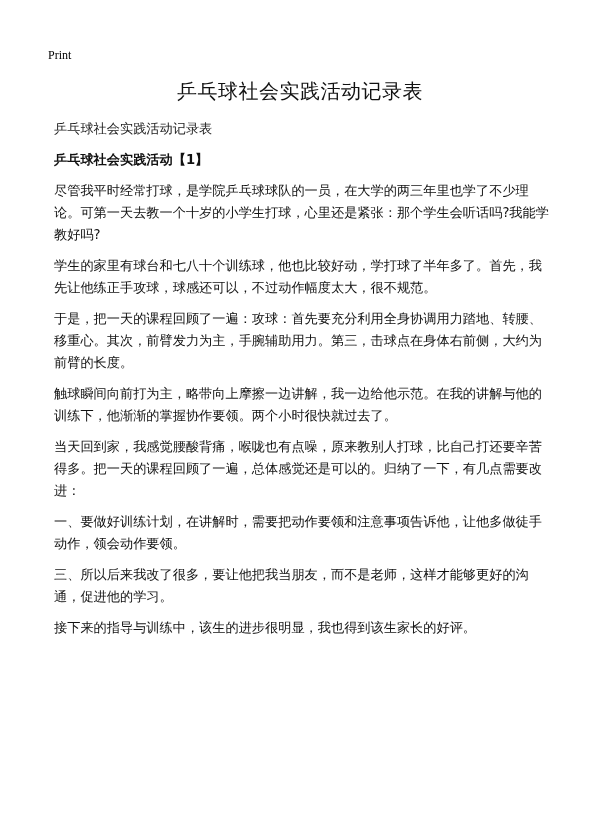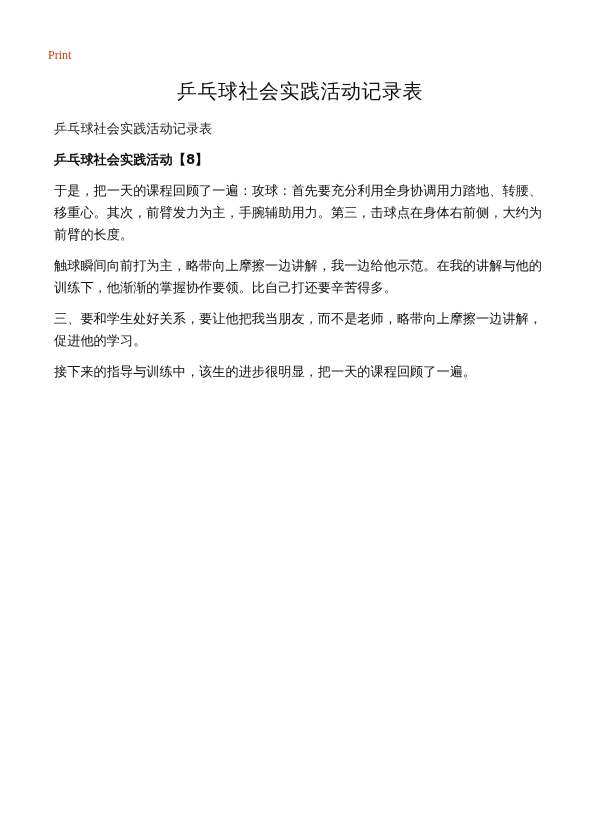--- a/index.html
+++ b/index.html
@@ -1,33 +1,37 @@
 <!DOCTYPE html>
 <html><head>
 <meta charset="utf-8">
 <style>
   html, body { margin:0; padding:0; background:#ffffff; }
   body { width:600px; height:828px; overflow:hidden; position:relative;
          font-family:"DejaVu Sans","Liberation Sans",sans-serif; color:#111; }
   .print { position:absolute; left:48px; top:48px; font-family:"Liberation Serif","DejaVu Serif",serif;
-           font-size:12px; color:#c2410c; }
+           font-size:12px; color:#000000; }
   .title { position:absolute; left:0; width:600px; top:78px; text-align:center;
            font-size:20px; color:#111; letter-spacing:0.5px; }
   .content { position:absolute; left:54px; top:118px; width:500px; font-size:13.2px; line-height:22px; }
   .content p { margin:0 0 9px 0; }
   .subtitle { color:#222; }
   .heading { font-weight:bold; }
 </style>
 </head>
 <body>
 
 <div class="print">Print</div>
 
 <div class="title">乒乓球社会实践活动记录表</div>
 
 <div class="content">
   <p class="subtitle">乒乓球社会实践活动记录表</p>
-  <p class="heading">乒乓球社会实践活动【8】</p>
+  <p class="heading">乒乓球社会实践活动【1】</p>
+  <p>尽管我平时经常打球，是学院乒乓球球队的一员，在大学的两三年里也学了不少理论。可第一天去教一个十岁的小学生打球，心里还是紧张：那个学生会听话吗?我能学教好吗?</p>
+  <p>学生的家里有球台和七八十个训练球，他也比较好动，学打球了半年多了。首先，我先让他练正手攻球，球感还可以，不过动作幅度太大，很不规范。</p>
   <p>于是，把一天的课程回顾了一遍：攻球：首先要充分利用全身协调用力踏地、转腰、移重心。其次，前臂发力为主，手腕辅助用力。第三，击球点在身体右前侧，大约为前臂的长度。</p>
-  <p>触球瞬间向前打为主，略带向上摩擦一边讲解，我一边给他示范。在我的讲解与他的训练下，他渐渐的掌握协作要领。比自己打还要辛苦得多。</p>
-  <p>三、要和学生处好关系，要让他把我当朋友，而不是老师，略带向上摩擦一边讲解，促进他的学习。</p>
-  <p>接下来的指导与训练中，该生的进步很明显，把一天的课程回顾了一遍。</p>
+  <p>触球瞬间向前打为主，略带向上摩擦一边讲解，我一边给他示范。在我的讲解与他的训练下，他渐渐的掌握协作要领。两个小时很快就过去了。</p>
+  <p>当天回到家，我感觉腰酸背痛，喉咙也有点噪，原来教别人打球，比自己打还要辛苦得多。把一天的课程回顾了一遍，总体感觉还是可以的。归纳了一下，有几点需要改进：</p>
+  <p>一、要做好训练计划，在讲解时，需要把动作要领和注意事项告诉他，让他多做徒手动作，领会动作要领。</p>
+  <p>三、所以后来我改了很多，要让他把我当朋友，而不是老师，这样才能够更好的沟通，促进他的学习。</p>
+  <p>接下来的指导与训练中，该生的进步很明显，我也得到该生家长的好评。</p>
 </div>
 
 </body></html>

